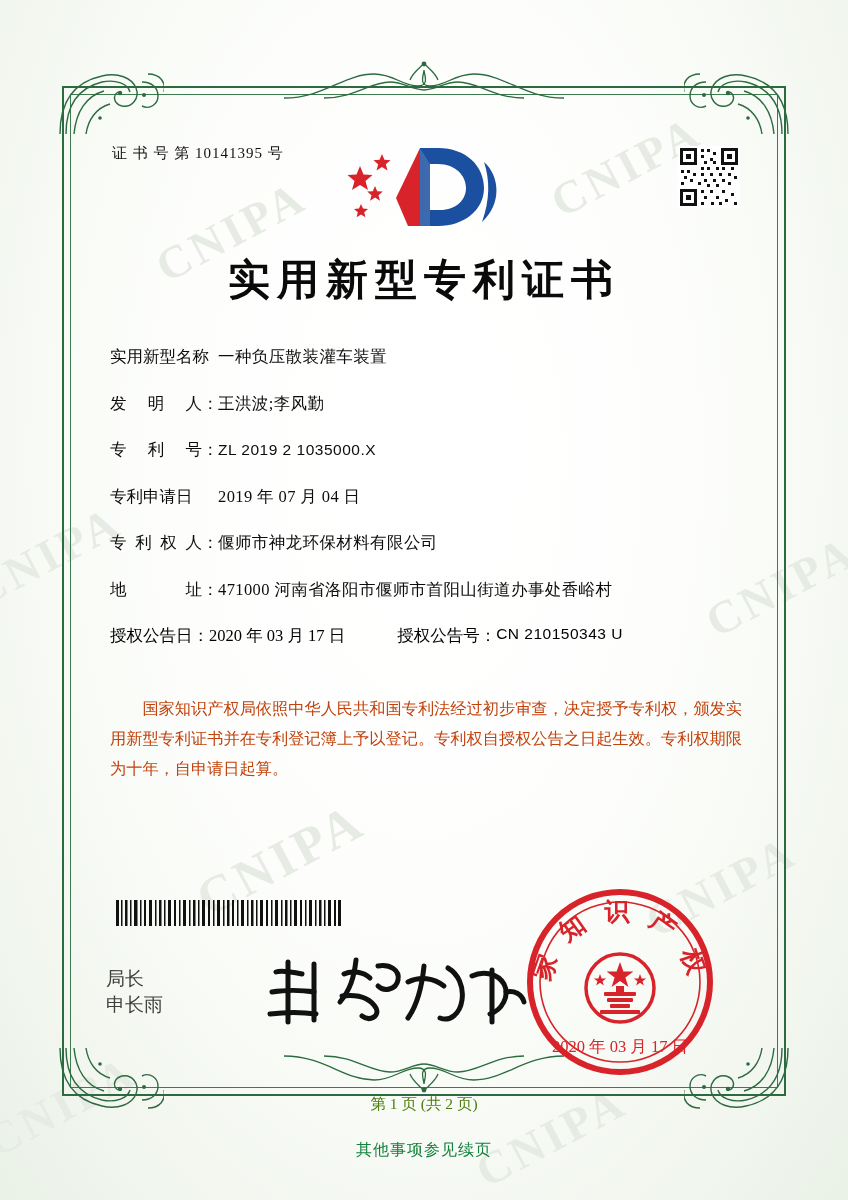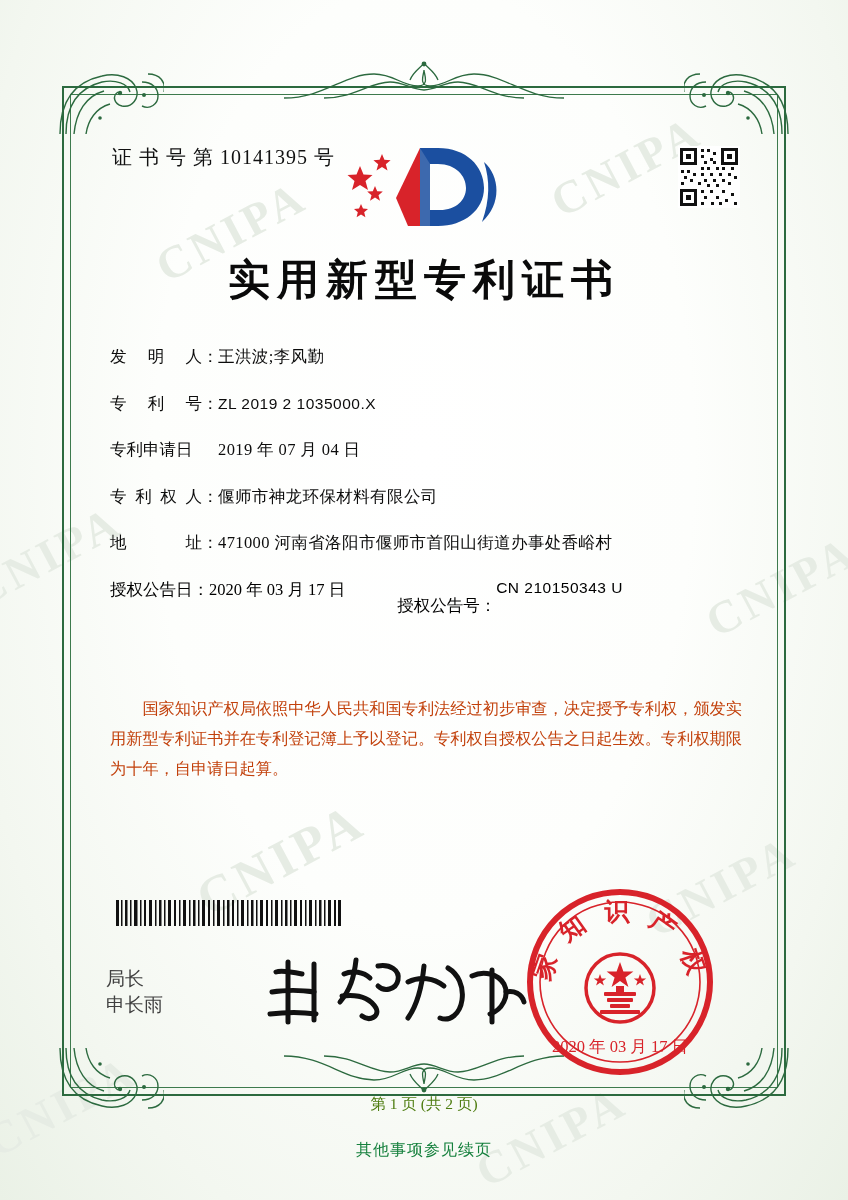--- a/index.html
+++ b/index.html
@@ -98,21 +98,21 @@
     position: absolute;
     left: 70px;
     top: 94px;
     width: 708px;
     height: 994px;
   }
   .cert-number {
     position: absolute;
     left: 42px;
     top: 50px;
-    font-size: 20px;
+    font-size: 15px;
     letter-spacing: 1px;
     color: #111;
     font-family: "Liberation Serif", serif;
   }
   .qr {
     position: absolute;
     right: 38px;
     top: 52px;
     width: 62px;
     height: 62px;
@@ -172,21 +172,20 @@
   }
   .row-two {
     display: flex;
     align-items: flex-start;
     font-size: 16.5px;
     margin-bottom: 22px;
   }
   .second-label {
     margin-left: 52px;
     white-space: nowrap;
-    margin-top: 16px;
   }
   .paragraphs {
     position: absolute;
     left: 40px;
     top: 600px;
     width: 632px;
     font-size: 16.2px;
     line-height: 30px;
     color: #c2410c;
     text-align: justify;
@@ -429,20 +428,24 @@
           <polygon points="41,44 43.2,49.2 48.8,49.6 44.5,53.2 46,58.8 41,55.6 36,58.8 37.5,53.2 33.2,49.6 38.8,49.2"></polygon>
           <polygon points="27,62 29,66.6 34,67 30.2,70.2 31.4,75.2 27,72.4 22.6,75.2 23.8,70.2 20,67 25,66.6"></polygon>
         </g>
       </svg>
     </div>
 
     <div class="doc-title">实用新型专利证书</div>
 
     <div class="fields">
 
+      <div class="field-row">
+        <span class="field-label">实用新型名称</span>
+        <span class="field-value">一种负压散装灌车装置</span>
+      </div>
 
       <div class="field-row">
         <span class="field-label"><span class="lbl-spread">发 明 人</span>：</span>
         <span class="field-value">王洪波;李风勤</span>
       </div>
 
       <div class="field-row">
         <span class="field-label"><span class="lbl-spread">专 利 号</span>：</span>
         <span class="field-value value-mono">ZL 2019 2 1035000.X</span>
       </div>

